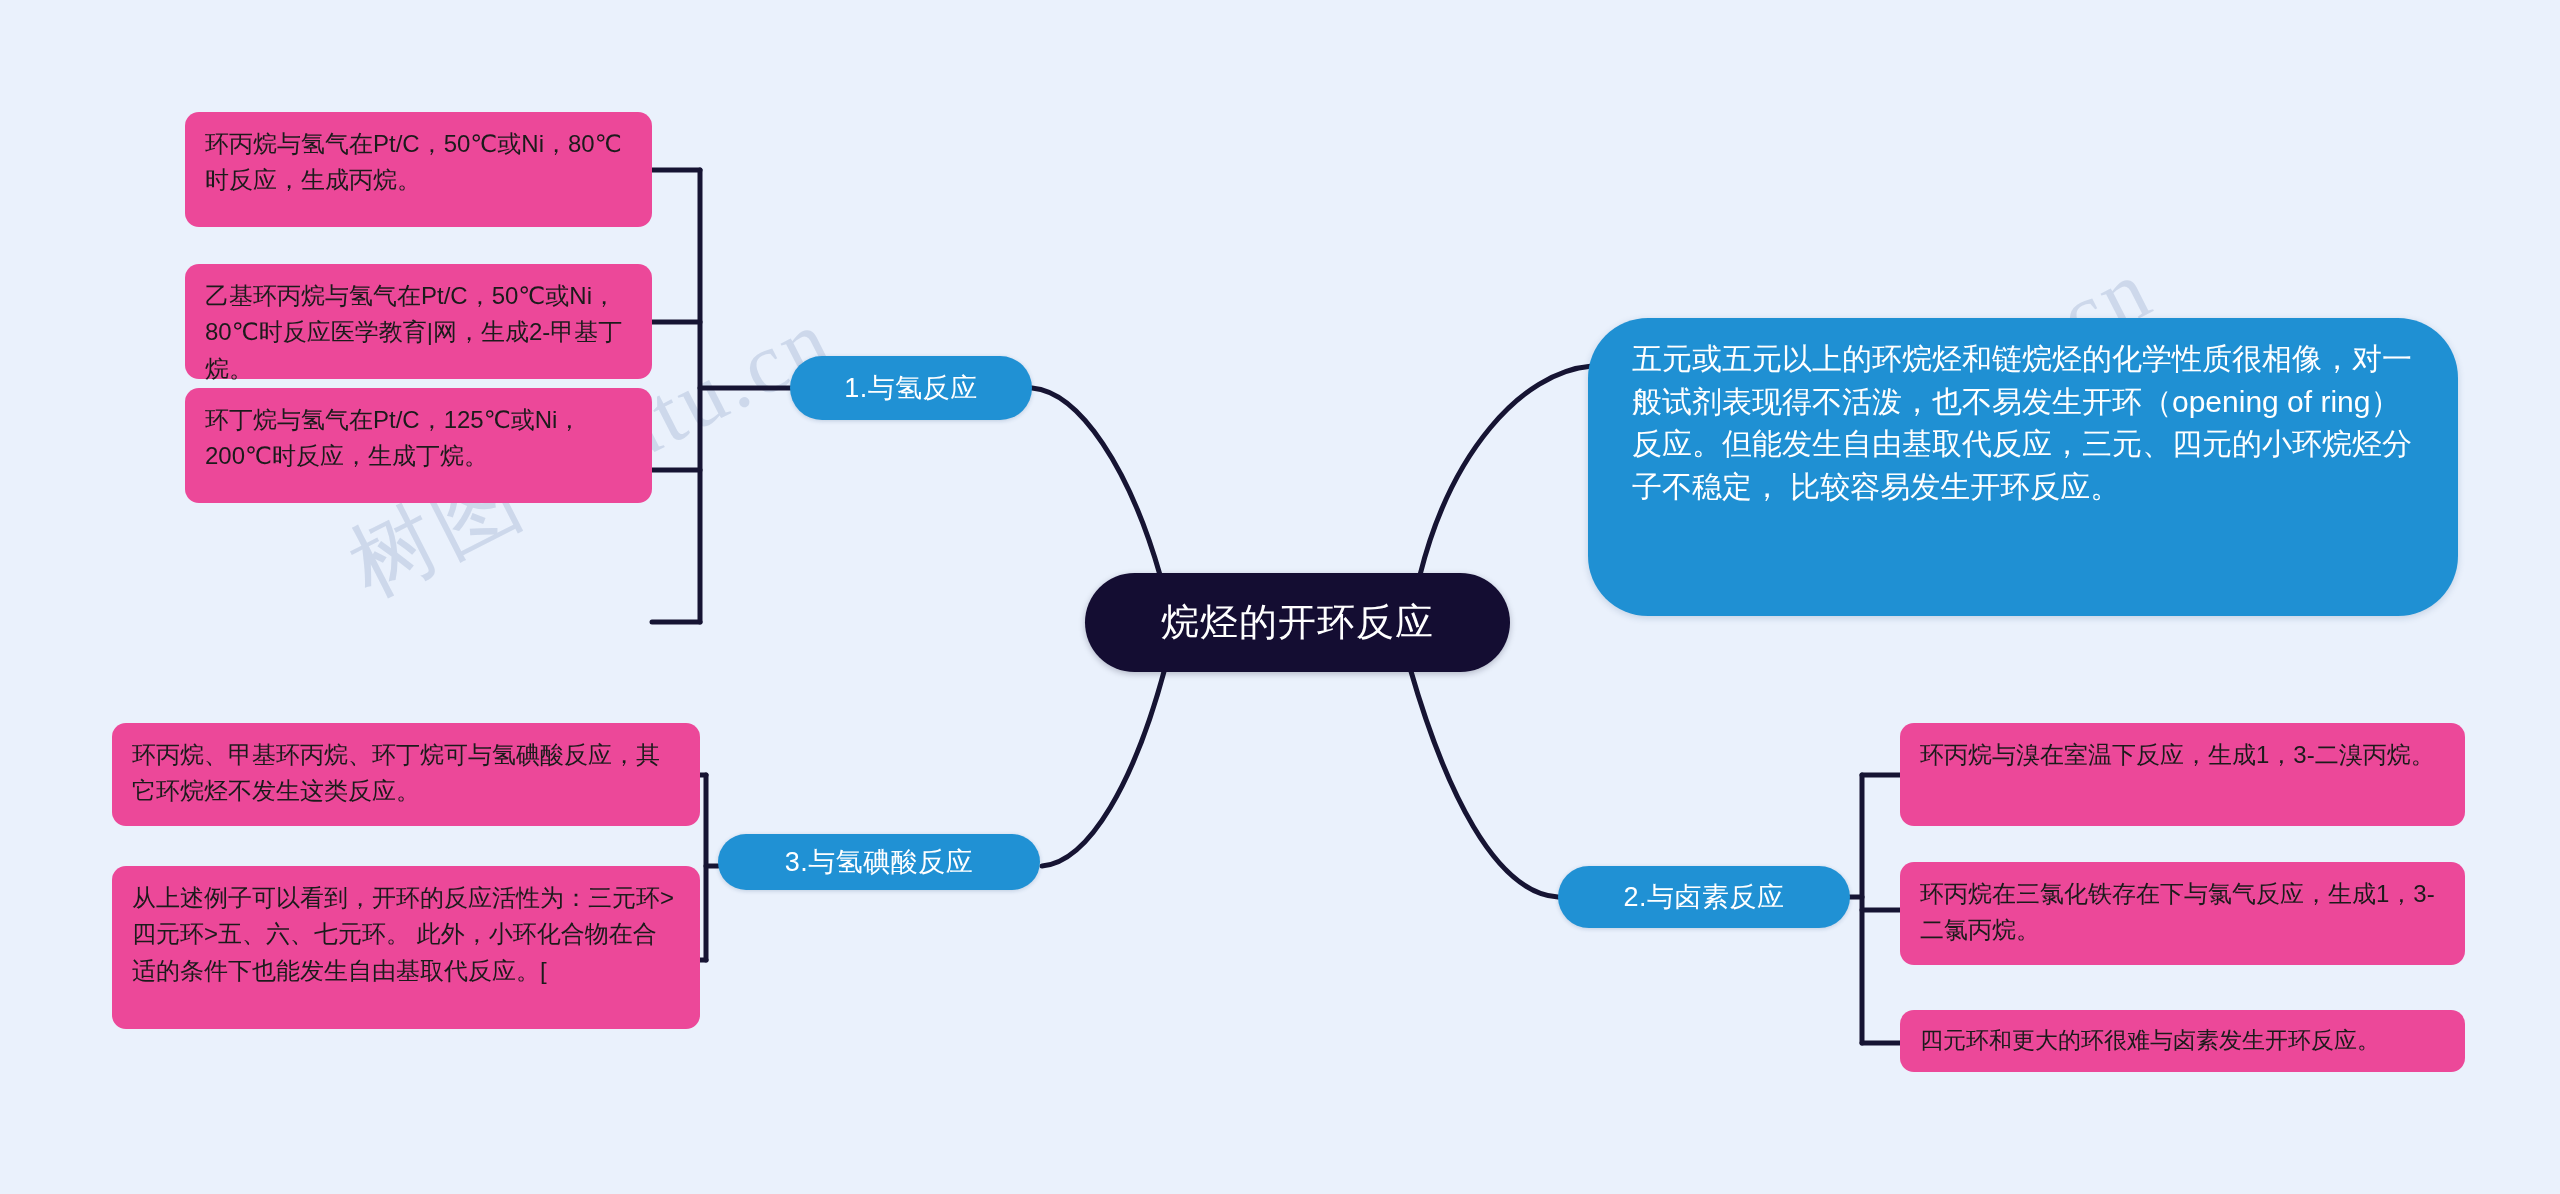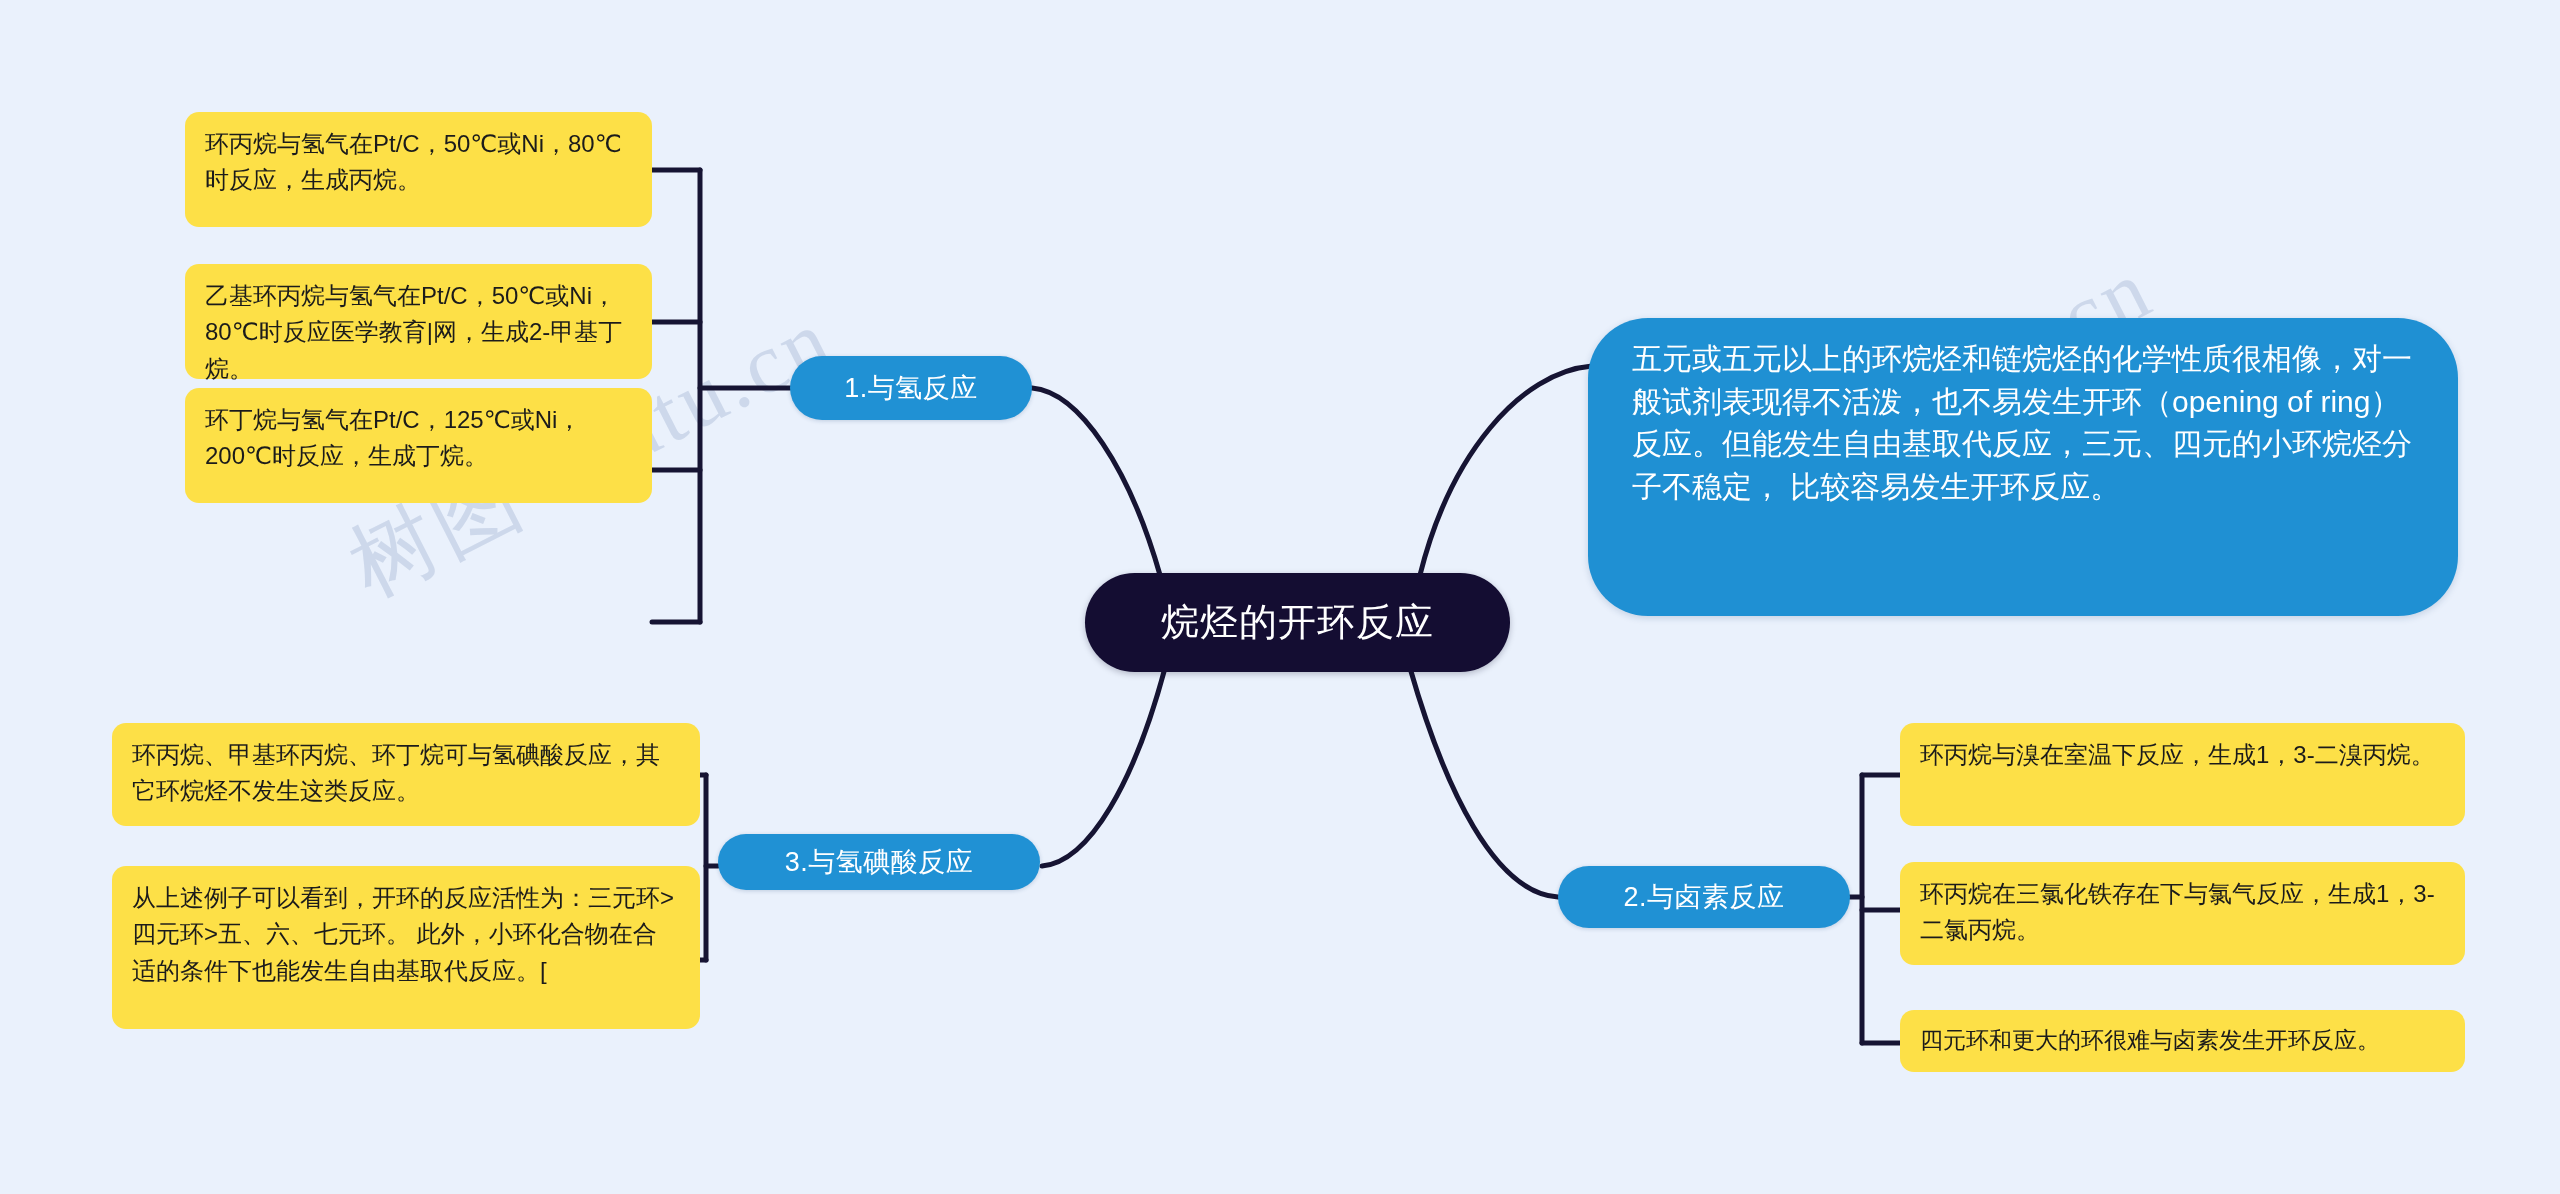--- a/index.html
+++ b/index.html
@@ -89,21 +89,21 @@
     color: #ffffff;
     border-radius: 60px;
     font-size: 30px;
     line-height: 1.42;
     padding: 20px 40px 26px 44px;
     box-shadow: 0 2px 7px rgba(20,60,110,0.18);
   }
 
   
   .leaf {
-    background: #fde047;
+    background: #ec4899;
     color: #1b1b1b;
     border-radius: 14px;
     font-size: 24px;
     line-height: 1.52;
     padding: 14px 20px 14px 20px;
     box-sizing: border-box;
   }
   .leaf.small { font-size: 23px; }
 </style>
 </head>

